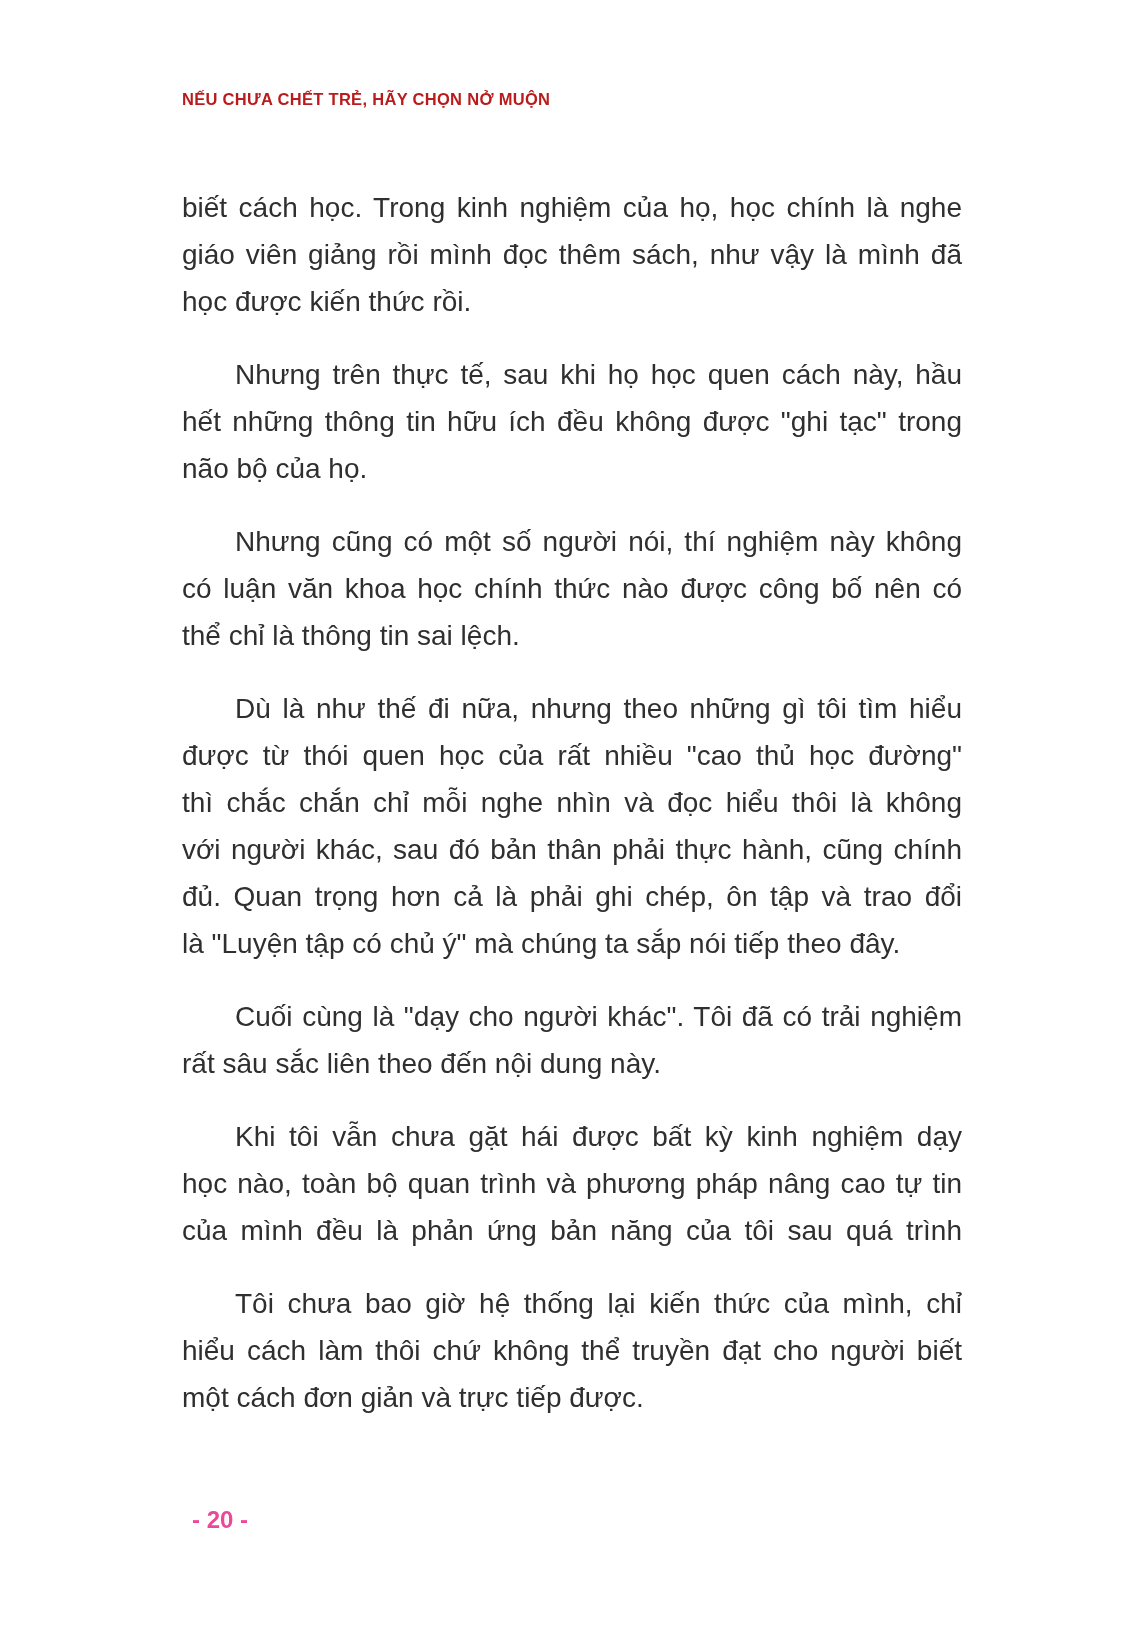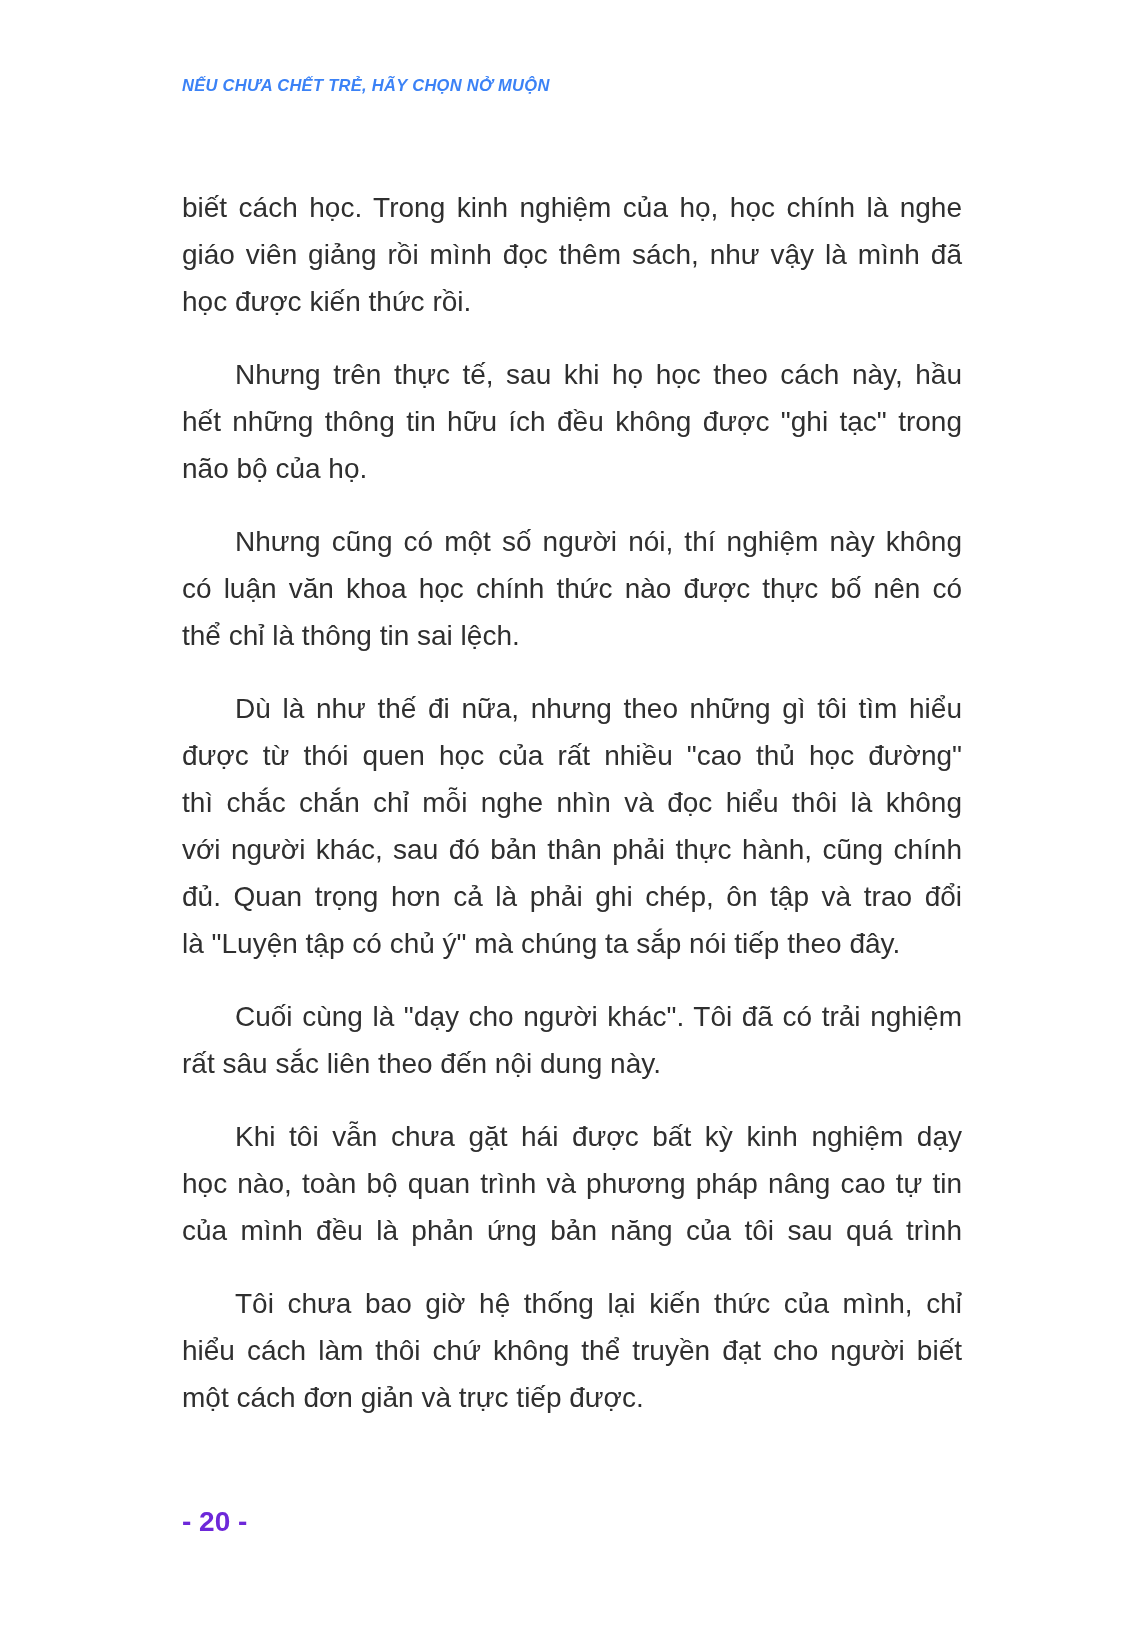--- a/index.html
+++ b/index.html
@@ -11,28 +11,27 @@
     position: relative;
     width: 1126px;
     height: 1646px;
     background: #ffffff;
     overflow: hidden;
     font-family: "Liberation Sans", "DejaVu Sans", sans-serif;
   }
   .running-header {
     position: absolute;
     left: 182px;
-    top: 76px;
+    top: 90px;
     width: 786px;
     font-size: 16.5px;
     font-weight: 700;
     letter-spacing: 0.3px;
-    color: #3b82f6;
+    color: #b91c1c;
     white-space: nowrap;
-    font-style: italic;
   }
   .body-text {
     position: absolute;
     left: 182px;
     top: 184px;
     width: 786px;
     font-size: 28px;
     line-height: 47px;
     color: #2f2f2f;
   }
@@ -47,47 +46,47 @@
     white-space: normal;
   }
   .line.last {
     text-align-last: left;
   }
   .para.indent .line:first-child {
     text-indent: 53px;
   }
   .page-number {
     position: absolute;
-    left: 182px;
+    left: 192px;
     top: 1506px;
-    font-size: 28px;
+    font-size: 24px;
     font-weight: 700;
-    color: #6d28d9;
+    color: #ec4899;
   }
 </style>
 </head>
 <body>
 
 <div class="page">
   <div class="running-header">NẾU CHƯA CHẾT TRẺ, HÃY CHỌN NỞ MUỘN</div>
 
   <div class="body-text" id="body-text">
       <p class="para">
         <span class="line">biết cách học. Trong kinh nghiệm của họ, học chính là nghe</span>
         <span class="line">giáo viên giảng rồi mình đọc thêm sách, như vậy là mình đã</span>
         <span class="line last">học được kiến thức rồi.</span>
       </p>
       <p class="para indent">
-        <span class="line">Nhưng trên thực tế, sau khi họ học theo cách này, hầu</span>
+        <span class="line">Nhưng trên thực tế, sau khi họ học quen cách này, hầu</span>
         <span class="line">hết những thông tin hữu ích đều không được "ghi tạc" trong</span>
         <span class="line last">não bộ của họ.</span>
       </p>
       <p class="para indent">
         <span class="line">Nhưng cũng có một số người nói, thí nghiệm này không</span>
-        <span class="line">có luận văn khoa học chính thức nào được thực bố nên có</span>
+        <span class="line">có luận văn khoa học chính thức nào được công bố nên có</span>
         <span class="line last">thể chỉ là thông tin sai lệch.</span>
       </p>
       <p class="para indent">
         <span class="line">Dù là như thế đi nữa, nhưng theo những gì tôi tìm hiểu</span>
         <span class="line">được từ thói quen học của rất nhiều "cao thủ học đường"</span>
         <span class="line">thì chắc chắn chỉ mỗi nghe nhìn và đọc hiểu thôi là không</span>
         <span class="line">với người khác, sau đó bản thân phải thực hành, cũng chính</span>
         <span class="line">đủ. Quan trọng hơn cả là phải ghi chép, ôn tập và trao đổi</span>
         <span class="line last">là "Luyện tập có chủ ý" mà chúng ta sắp nói tiếp theo đây.</span>
       </p>

